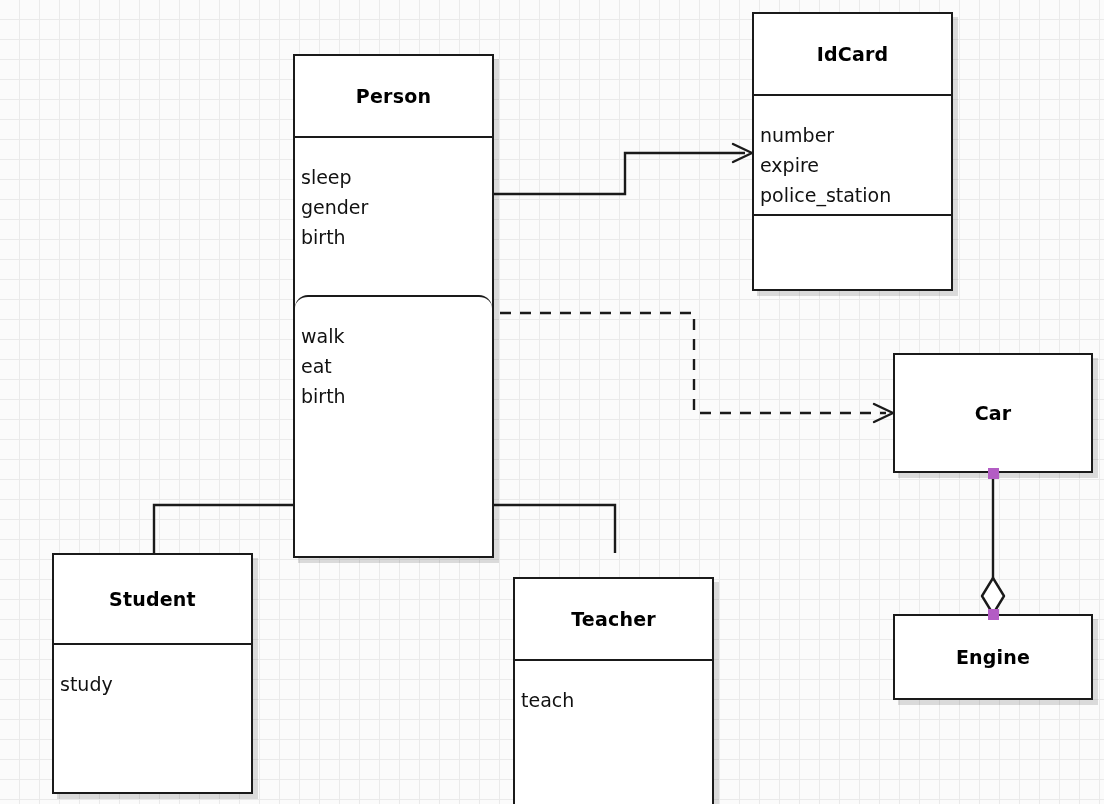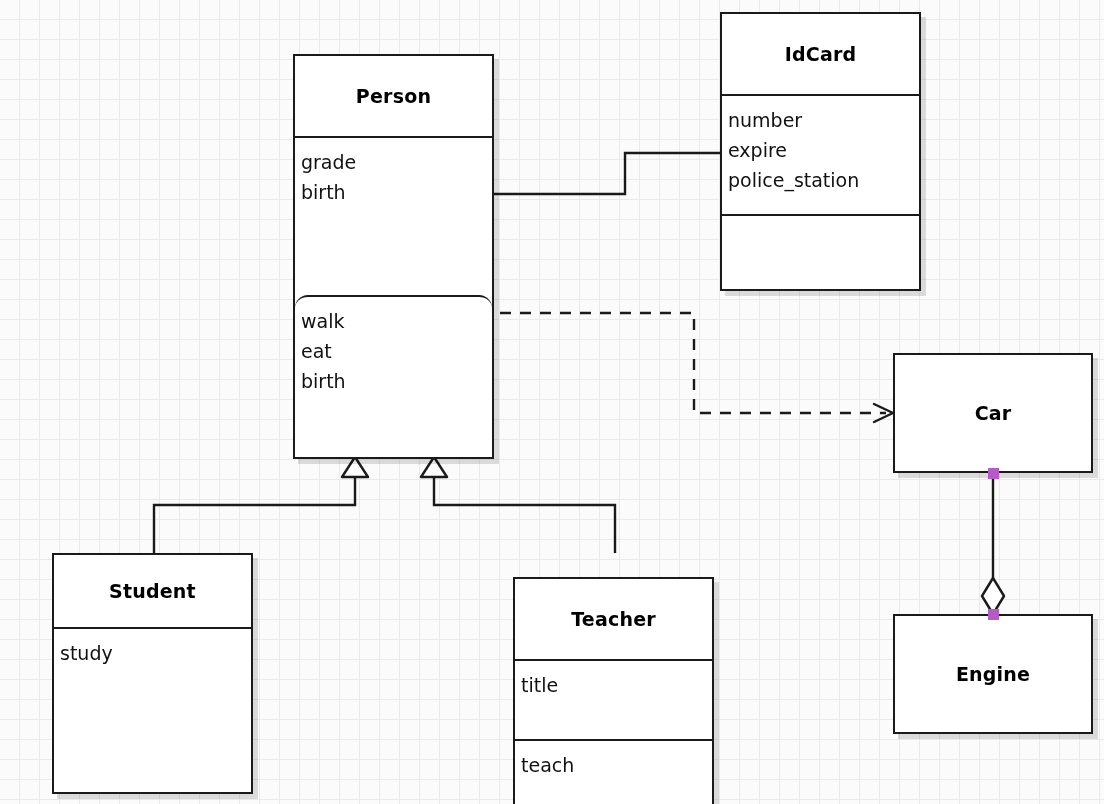--- a/index.html
+++ b/index.html
@@ -54,21 +54,21 @@
   .cls-title {
     display: flex;
     align-items: center;
     justify-content: center;
     font-weight: bold;
     font-size: 19px;
     color: #000;
     letter-spacing: 0.2px;
   }
   .cls-list {
-    padding: 9px 0 0 6px;
+    padding: 24px 0 0 6px;
     font-size: 19px;
     line-height: 30px;
     color: #111;
     text-align: left;
   }
   .cls-list .row {
     white-space: nowrap;
   }
   .cls-list.empty {
     padding: 0;
@@ -107,64 +107,62 @@
       <path d="M 615 553 L 615 505 L 434 505 L 434 476" fill="none" stroke="#1a1a1a" stroke-width="2.4"></path>
       <polygon points="434,457 421,477 447,477" fill="#ffffff" stroke="#1a1a1a" stroke-width="2.4" stroke-linejoin="round"></polygon>
     </g>
 
     <g>
       <path d="M 993 473 L 993 583" fill="none" stroke="#1a1a1a" stroke-width="2.4"></path>
       <polygon points="993,578 1004,596 993,614 982,596" fill="#ffffff" stroke="#1a1a1a" stroke-width="2.4" stroke-linejoin="round"></polygon>
     </g>
   </svg>
 
-  <div class="uml-class" style="left:293px; top:54px; width:201px; height:405px;">
+  <div class="uml-class" style="left:293px; top:54px; width:201px; height:504px;">
     <div class="compartment cls-title" style="height:80px;">Person</div>
     <div class="compartment cls-list" style="height:159px;">
-      <div class="row">grade</div>
+      <div class="row">sleep</div>
+      <div class="row">gender</div>
       <div class="row">birth</div>
     </div>
     <div class="compartment cls-list" style="height:162px;border-radius:13px;">
       <div class="row">walk</div>
       <div class="row">eat</div>
       <div class="row">birth</div>
     </div>
   </div>
 
-  <div class="uml-class" style="left:720px; top:12px; width:201px; height:279px;">
+  <div class="uml-class" style="left:752px; top:12px; width:201px; height:279px;">
     <div class="compartment cls-title" style="height:80px;">IdCard</div>
     <div class="compartment cls-list" style="height:120px;">
       <div class="row">number</div>
       <div class="row">expire</div>
       <div class="row">police_station</div>
     </div>
     <div class="compartment cls-list empty" style="height:75px;"></div>
   </div>
 
   <div class="uml-class" style="left:52px; top:553px; width:201px; height:241px;">
-    <div class="compartment cls-title" style="height:72px;">Student</div>
+    <div class="compartment cls-title" style="height:88px;">Student</div>
     <div class="compartment cls-list" style="height:77px;">
       <div class="row">study</div>
     </div>
   </div>
 
   <div class="uml-class" style="left:513px; top:553px; width:201px; height:241px;margin-top:24px;">
     <div class="compartment cls-title" style="height:80px;">Teacher</div>
-    <div class="compartment cls-list" style="height:80px;">
-      <div class="row">title</div>
-    </div>
     <div class="compartment cls-list" style="height:77px;">
       <div class="row">teach</div>
     </div>
   </div>
 
   <div class="uml-class" style="left:893px; top:353px; width:200px; height:120px;">
     <div class="compartment cls-title" style="height:140px;">Car</div>
   </div>
 
-  <div class="uml-class" style="left:893px; top:614px; width:200px; height:120px;align-items:center;">
+  <div class="uml-class" style="left:893px; top:614px; width:200px; height:86px;align-items:center;">
     <div class="compartment cls-title" style="height:116px;">Engine</div>
   </div>
 
   <div class="handle" style="left:988px; top:468px;"></div>
   <div class="handle" style="left:988px; top:609px;"></div>
 
 </div>
 
 </body></html>

